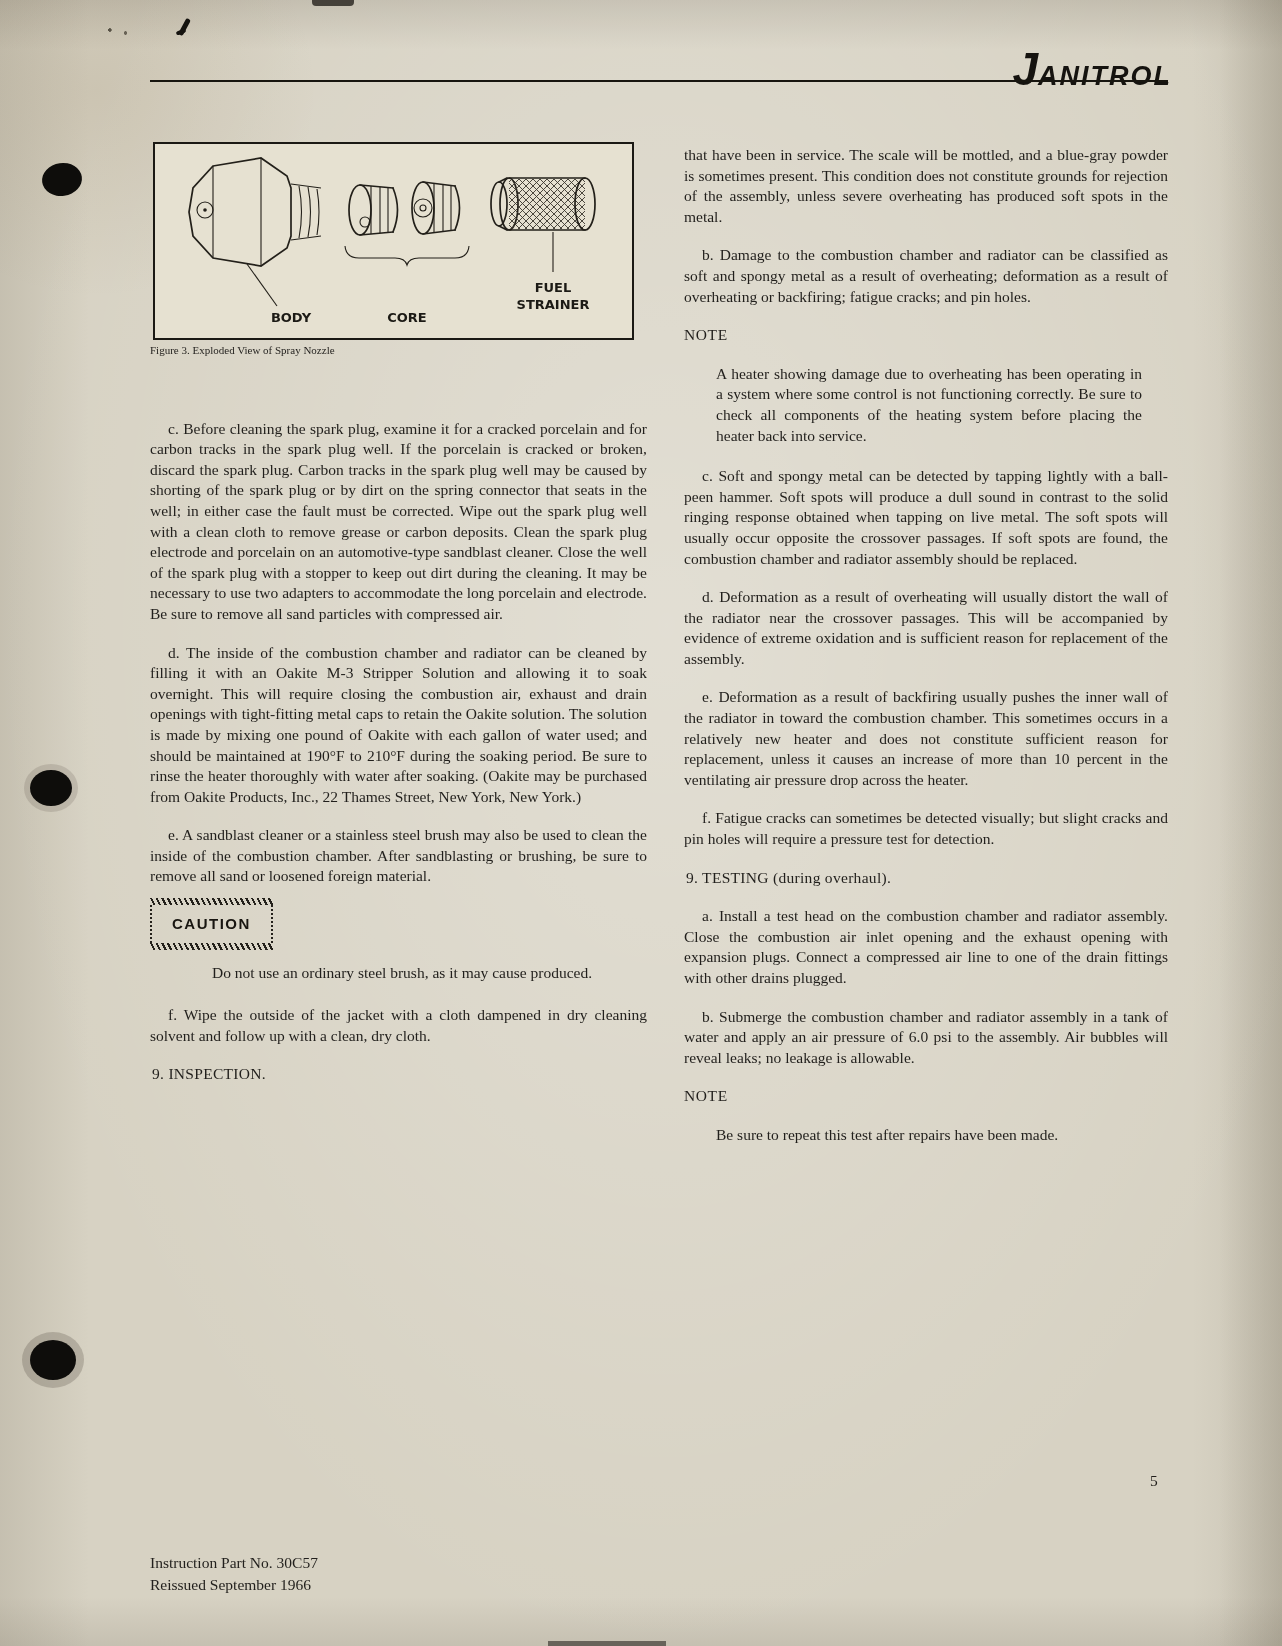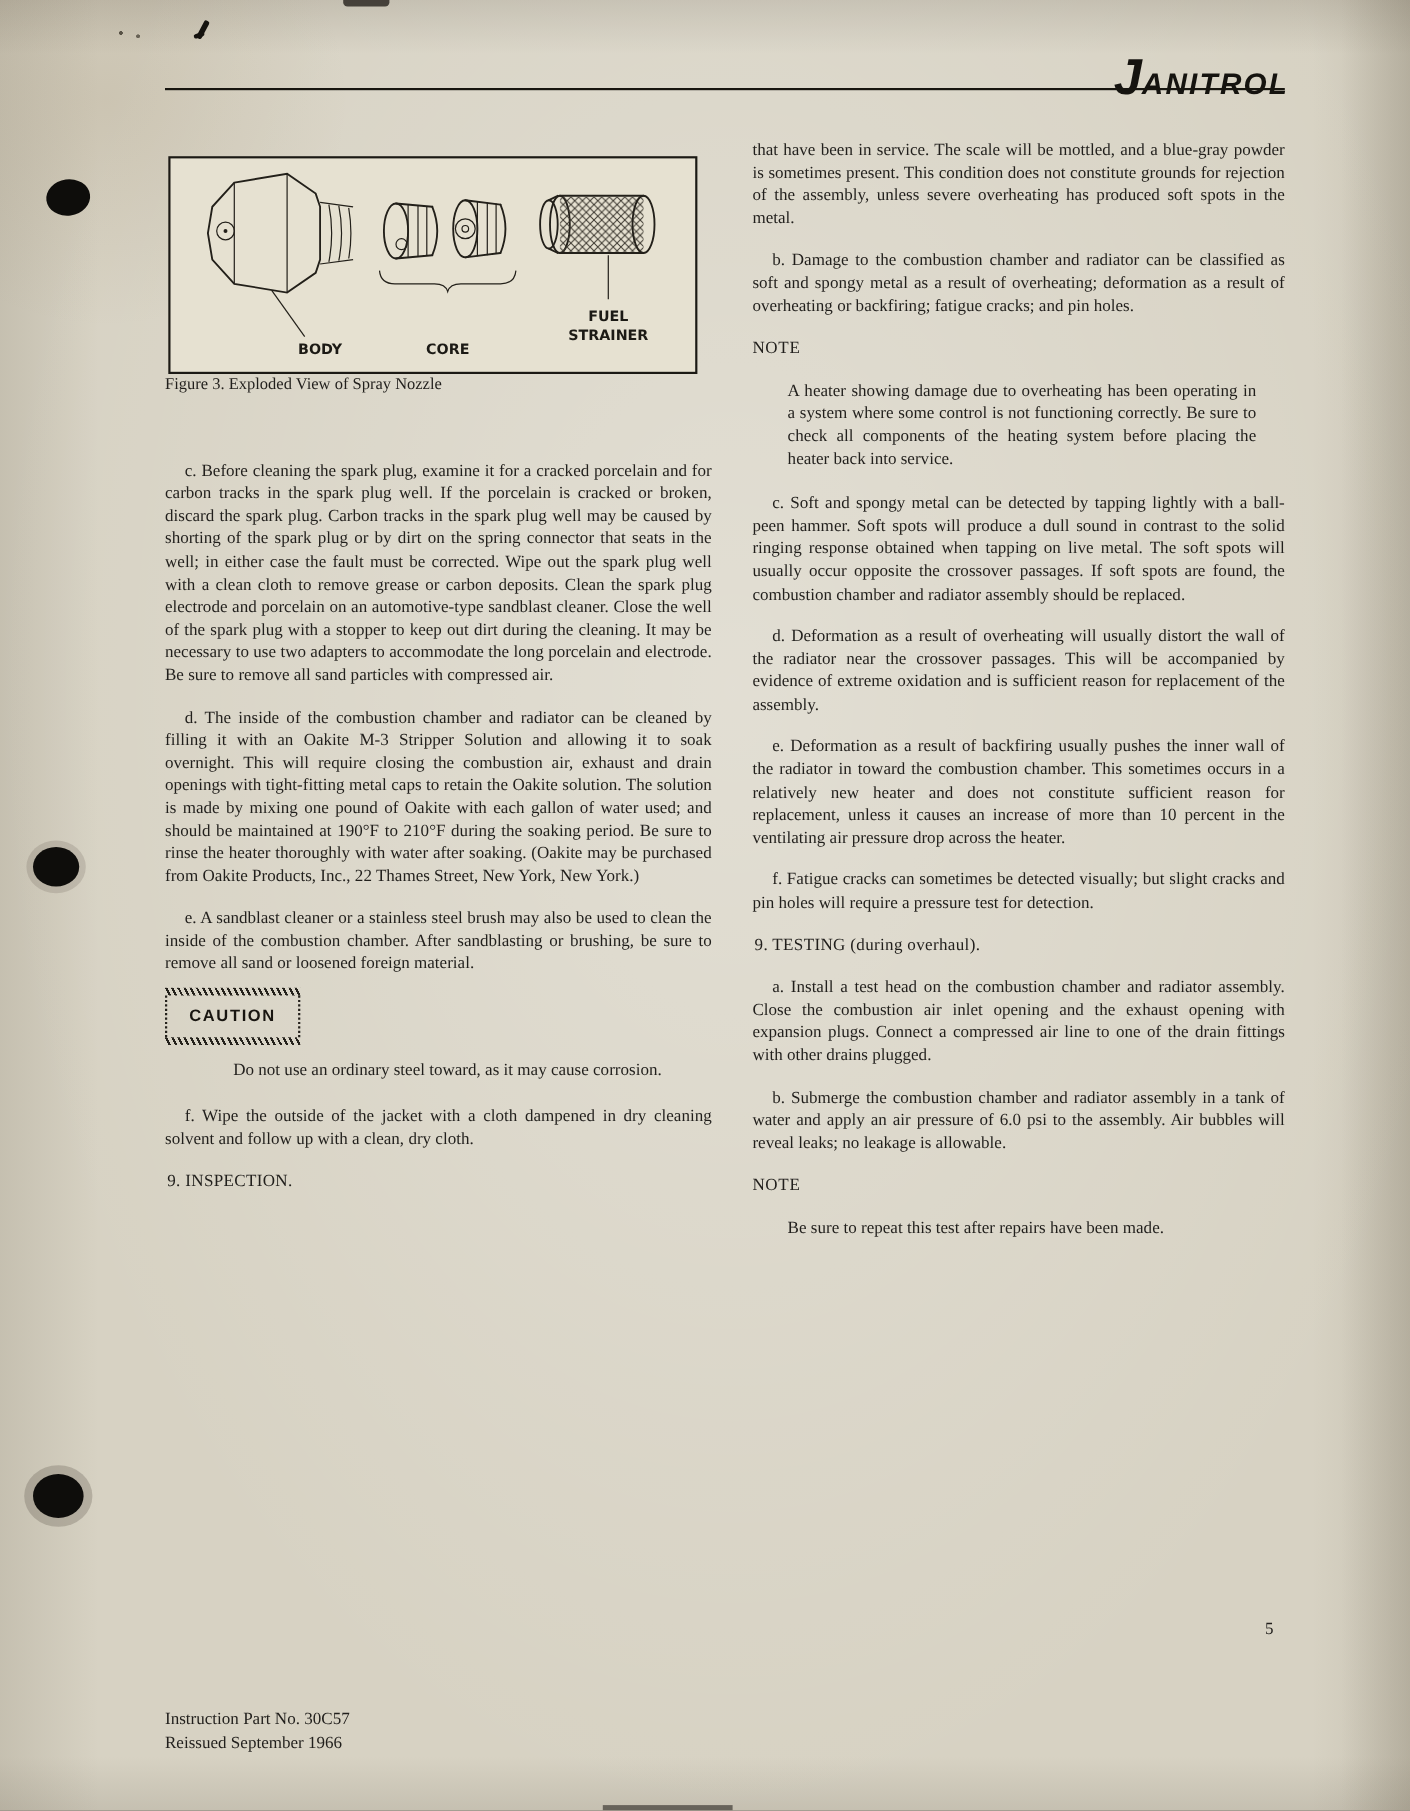--- a/index.html
+++ b/index.html
@@ -38,36 +38,36 @@
   .logo{
     position:absolute;top:46px;right:110px;
     font-family:"Liberation Sans", sans-serif;
     font-weight:bold;font-style:italic;
     font-size:27px;letter-spacing:2px;color:#15130f;line-height:1;
   }
   .logo::first-letter{font-size:46px;letter-spacing:0;}
   
   .col{position:absolute;font-size:15.5px;line-height:20.6px;}
   .col-left{left:150px;top:142px;width:497px;}
-  .col-right{left:684px;top:127px;width:484px;font-family:Liberation Serif, serif;}
+  .col-right{left:684px;top:145px;width:484px;font-family:Liberation Serif, serif;}
   .col p{margin:0 0 18px;text-align:justify;text-indent:18px;}
   .col p.no-indent{text-indent:0;}
   .col p.heading{text-indent:2px;margin-top:10px;letter-spacing:0.3px;}
   .note-heading{text-align:center;text-indent:0 !important;letter-spacing:0.6px;margin:6px 0 18px !important;}
   .note-body{margin:0 26px 20px 32px !important;text-indent:0 !important;}
   
   .figure-box{
     width:481px;height:198px;border:2px solid #1b1914;
     background:#e6e1d1;box-sizing:border-box;margin-left:3px;
   }
   .figure-box svg{display:block;width:100%;height:100%;}
   .fig-line{stroke:#23201a;stroke-width:1.7;fill:none;stroke-linecap:round;}
   .fig-thin{stroke:#23201a;stroke-width:1.1;fill:none;}
   .fig-label{font-family:"DejaVu Sans", sans-serif;font-size:13px;font-weight:bold;fill:#1c1a15;}
-  .figure-caption{text-align:center;margin:18px 0 0;font-size:15px;}
+  .figure-caption{text-align:center;margin:18px 0 0;font-size:11px;}
   .after-caption{height:40px;}
   
   .caution-wrap{text-align:left;margin:8px 0 20px;}
   .caution-stamp{
     display:inline-block;position:relative;
     padding:9px 20px 8px;
     border-left:2px dotted #24211b;border-right:2px dotted #24211b;
     font-family:"Liberation Sans", sans-serif;font-weight:bold;
     font-size:15px;letter-spacing:1.5px;color:#181510;
   }
@@ -151,21 +151,21 @@
     <p class="figure-caption no-indent">Figure 3.  Exploded View of Spray Nozzle</p>
     <div class="after-caption"></div>
 
     <p>c. Before cleaning the spark plug, examine it for a cracked porcelain and for carbon tracks in the spark plug well.  If the porcelain is cracked or broken, discard the spark plug.  Carbon tracks in the spark plug well may be caused by shorting of the spark plug or by dirt on the spring connector that seats in the well; in either case the fault must be corrected.  Wipe out the spark plug well with a clean cloth to remove grease or carbon deposits.  Clean the spark plug electrode and porcelain on an automotive-type sandblast cleaner.  Close the well of the spark plug with a stopper to keep out dirt during the cleaning.  It may be necessary to use two adapters to accommodate the long porcelain and electrode.  Be sure to remove all sand particles with compressed air.</p>
     <p>d. The inside of the combustion chamber and radiator can be cleaned by filling it with an Oakite M-3 Stripper Solution and allowing it to soak overnight.  This will require closing the combustion air, exhaust and drain openings with tight-fitting metal caps to retain the Oakite solution.  The solution is made by mixing one pound of Oakite with each gallon of water used; and should be maintained at 190°F to 210°F during the soaking period.  Be sure to rinse the heater thoroughly with water after soaking.  (Oakite may be purchased from Oakite Products, Inc., 22 Thames Street, New York, New York.)</p>
     <p>e. A sandblast cleaner or a stainless steel brush may also be used to clean the inside of the combustion chamber.  After sandblasting or brushing, be sure to remove all sand or loosened foreign material.</p>
 
     <div class="caution-wrap">
       <span class="caution-stamp">CAUTION</span>
     </div>
-    <p class="caution-text">Do not use an ordinary steel toward, as it may cause corrosion.</p>
+    <p class="caution-text">Do not use an ordinary steel brush, as it may cause produced.</p>
 
     <p>f. Wipe the outside of the jacket with a cloth dampened in dry cleaning solvent and follow up with a clean, dry cloth.</p>
     <p class="heading">9.  INSPECTION.</p>
   </div>
 
   <div class="col col-right">
     <p class="no-indent">that have been in service.  The scale will be mottled, and a blue-gray powder is sometimes present.  This condition does not constitute grounds for rejection of the assembly, unless severe overheating has produced soft spots in the metal.</p>
     <p>b. Damage to the combustion chamber and radiator can be classified as soft and spongy metal as a result of overheating; deformation as a result of overheating or backfiring; fatigue cracks; and pin holes.</p>
 
     <p class="note-heading">NOTE</p>

